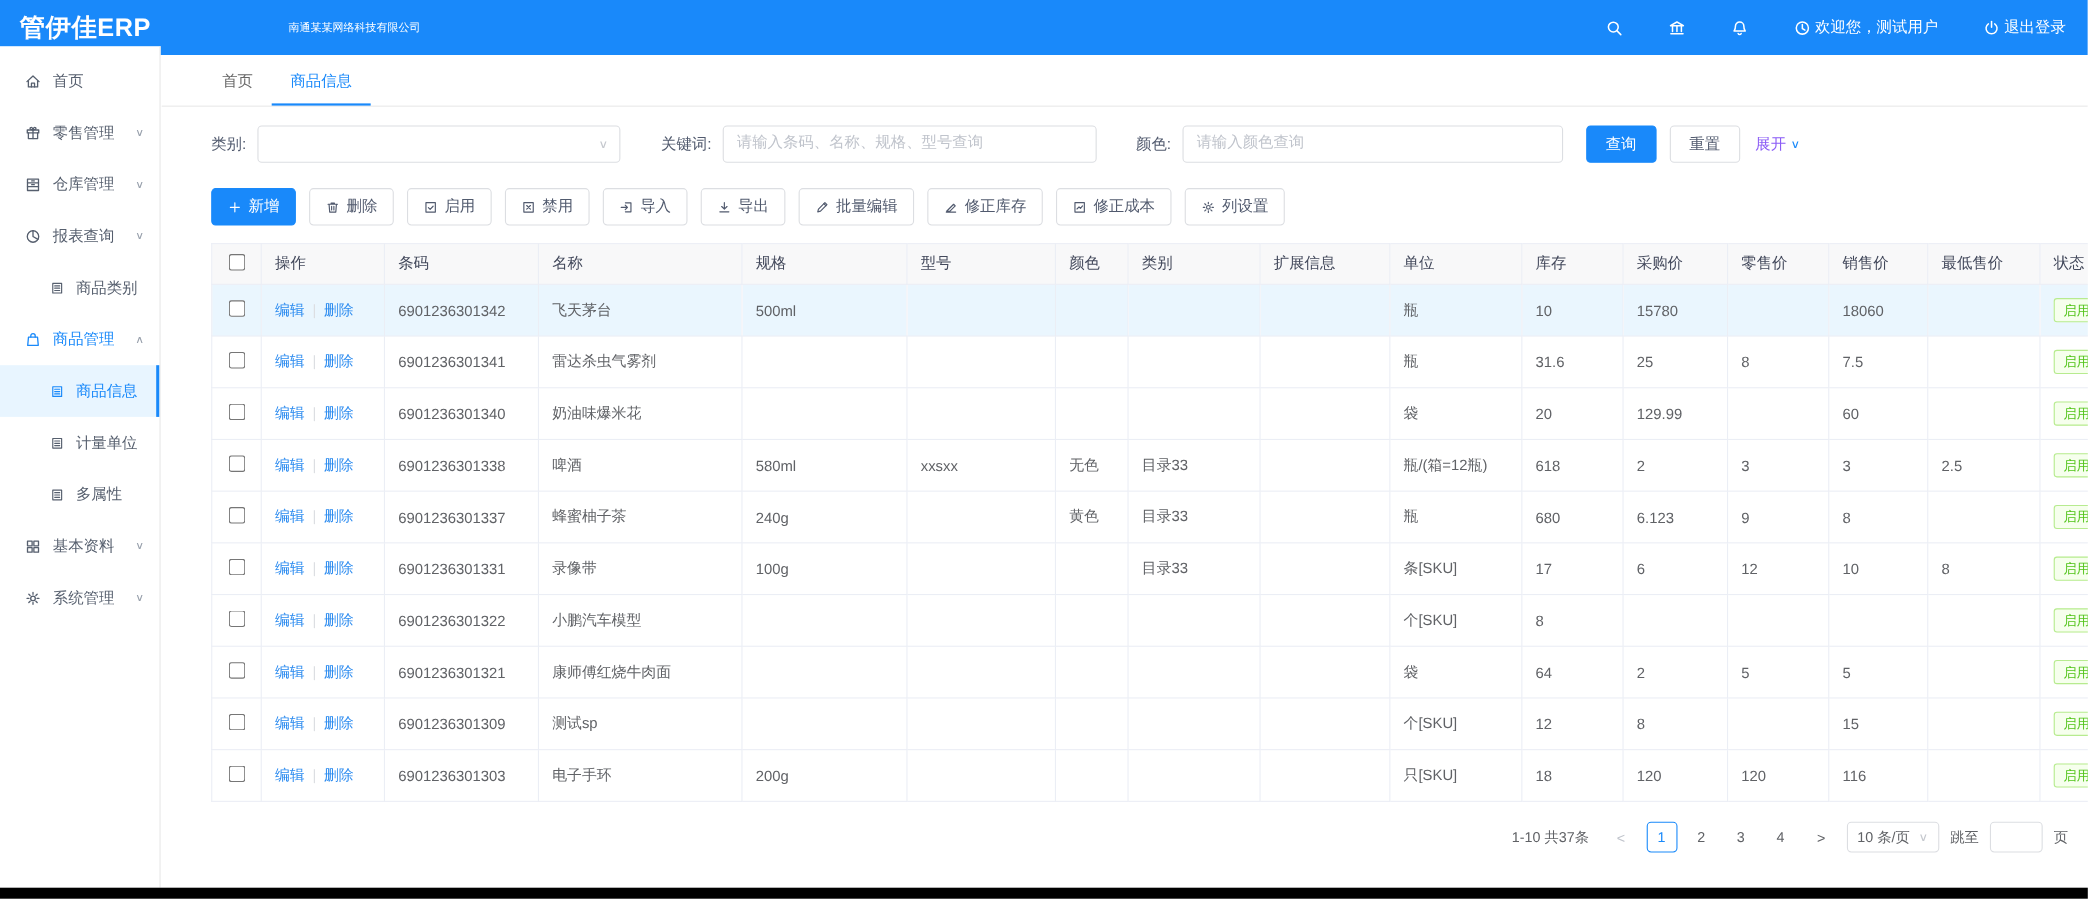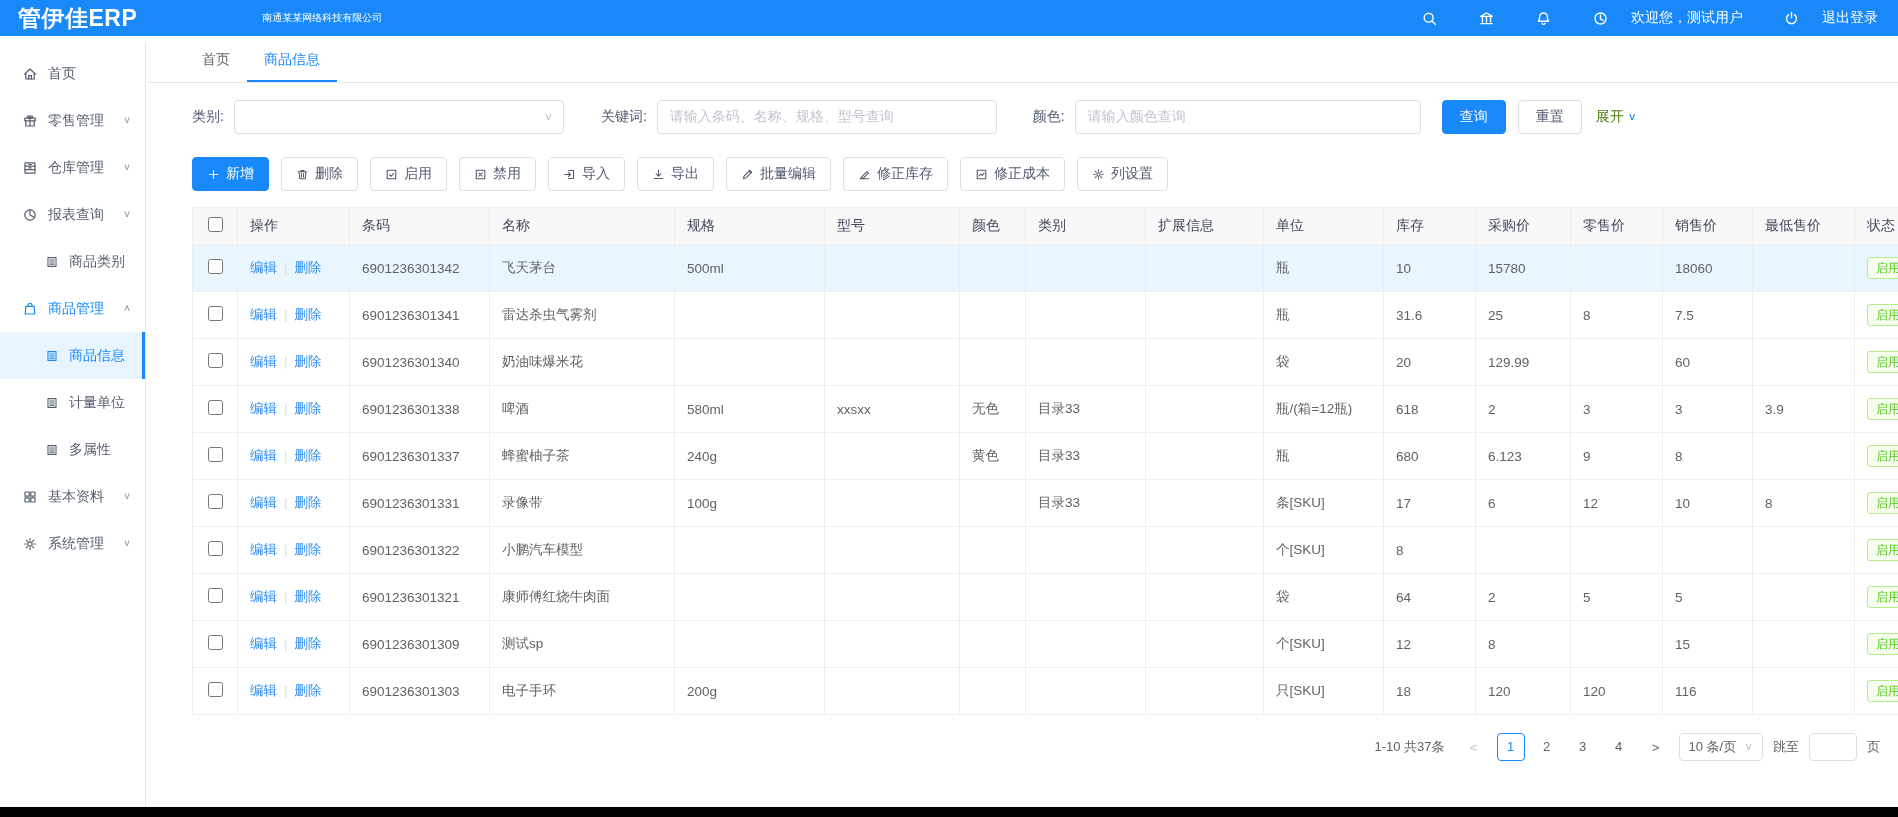--- a/index.html
+++ b/index.html
@@ -1,24 +1,24 @@
 <!DOCTYPE html>
 <html><head>
 <meta charset="utf-8">
 <style>
   * { box-sizing: border-box; margin: 0; padding: 0; }
   html,body { width:1898px; height:817px; overflow:hidden; background:#fff;
     font-family:"Liberation Sans","DejaVu Sans",sans-serif; color:#515a6e; }
 
   
-  .hdr { height:36px; background:#1989fa; display:flex; align-items:center; color:#fff; }
+  .hdr { height:50px; background:#1989fa; display:flex; align-items:center; color:#fff; }
   .hdr .logo { font-size:23px; font-weight:700; padding:0 0 0 18px; letter-spacing:.5px; }
   .hdr .company { font-size:10px; margin-left:125px; }
   .hdr .right { margin-left:auto; display:flex; align-items:center; gap:40px; padding-right:20px; }
-  .hdr .grp { display:flex; align-items:center; gap:22px; font-size:14px; cursor:pointer; }
+  .hdr .grp { display:flex; align-items:center; gap:3px; font-size:14px; cursor:pointer; }
   .hic { display:inline-flex; }
   .hic svg { width:17px; height:17px; stroke:#fff; fill:none; stroke-width:1.3; stroke-linecap:round; stroke-linejoin:round; }
 
   
   .side { position:absolute; top:42px; left:0; bottom:10px; width:146px; background:#fff;
     border-right:1px solid #e8e8e8; padding-top:8px; overflow:hidden; }
   .main { margin-left:147px; }
 
   
   .side-item { height:47px; display:flex; align-items:center; padding:0 14px 0 22px;
@@ -51,21 +51,21 @@
   .fin { height:34px; border:1px solid #dcdee2; border-radius:4px; padding:12px 12px; font-size:14px;
     color:#515a6e; outline:none; font-family:Liberation Serif, serif; }
   .fin::placeholder { color:#c0c4cc; }
   .kw { width:340px; margin-right:36px; }
   .cl { width:346px; }
   .gap1 { margin-right:37px; }
   .btn { height:34px; border-radius:4px; font-size:14px; border:1px solid #dcdee2; background:#fff;
     color:#515a6e; padding:0 17px; cursor:pointer; font-family:inherit; display:inline-flex; align-items:center; }
   .btn.primary { background:#1989fa; border-color:#1989fa; color:#fff; }
   .q { margin-left:21px; } .r { margin-left:12px;font-family:Liberation Serif, serif; }
-  .expand { margin-left:14px; color:#4d7c0f; font-size:14px; cursor:pointer; display:inline-flex; align-items:center; gap:4px; }
+  .expand { margin-left:14px; color:#8b5cf6; font-size:14px; cursor:pointer; display:inline-flex; align-items:center; gap:4px; }
   .expand .selchev { color:#1989fa; }
 
   
   .toolbar { margin-top:23px; display:flex; gap:12px; }
   .tbtn { gap:6px; padding:0 14px; }
   .tbtn svg { width:13px; height:13px; stroke:currentColor; fill:none; stroke-width:1.15; stroke-linecap:round; stroke-linejoin:round; }
 
   
   table { margin-top:16px; width:100%; border-collapse:collapse; table-layout:fixed; }
   th { background:#f8f8f9; border:1px solid #ebeef5; height:37px; font-size:14px; font-weight:500;
@@ -456,21 +456,21 @@
             <td>580ml</td>
             <td>xxsxx</td>
             <td>无色</td>
             <td>目录33</td>
             <td></td>
             <td>瓶/(箱=12瓶)</td>
             <td>618</td>
             <td>2</td>
             <td>3</td>
             <td>3</td>
-            <td>3.9</td>
+            <td>2.5</td>
             <td><span class="badge">启用</span></td>
           </tr>
 
           <tr>
             <td class="c-check"><input type="checkbox" style=""></td>
             <td><a class="lnk">编辑</a><span class="sep"></span><a class="lnk">删除</a></td>
             <td>6901236301337</td>
             <td>蜂蜜柚子茶</td>
             <td>240g</td>
             <td></td>

